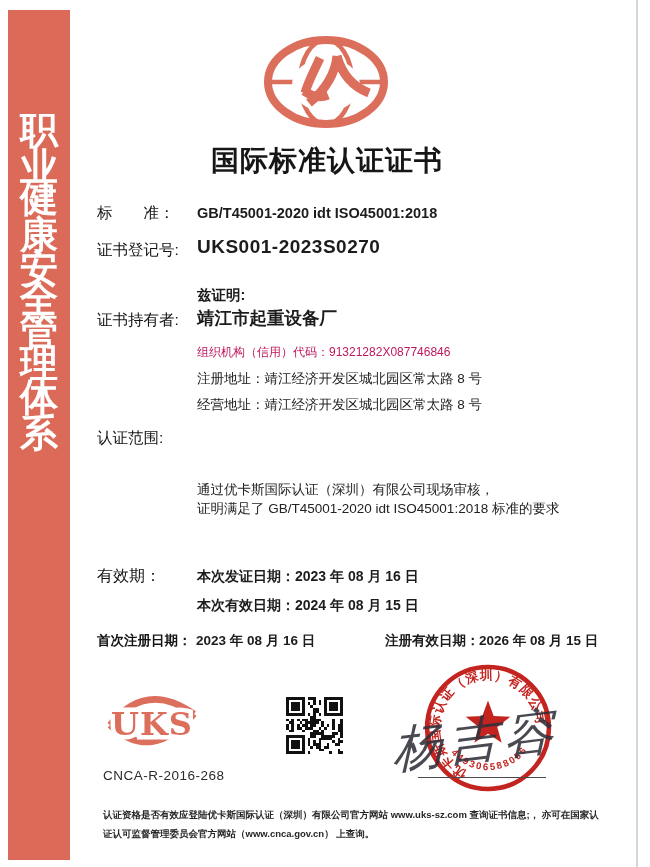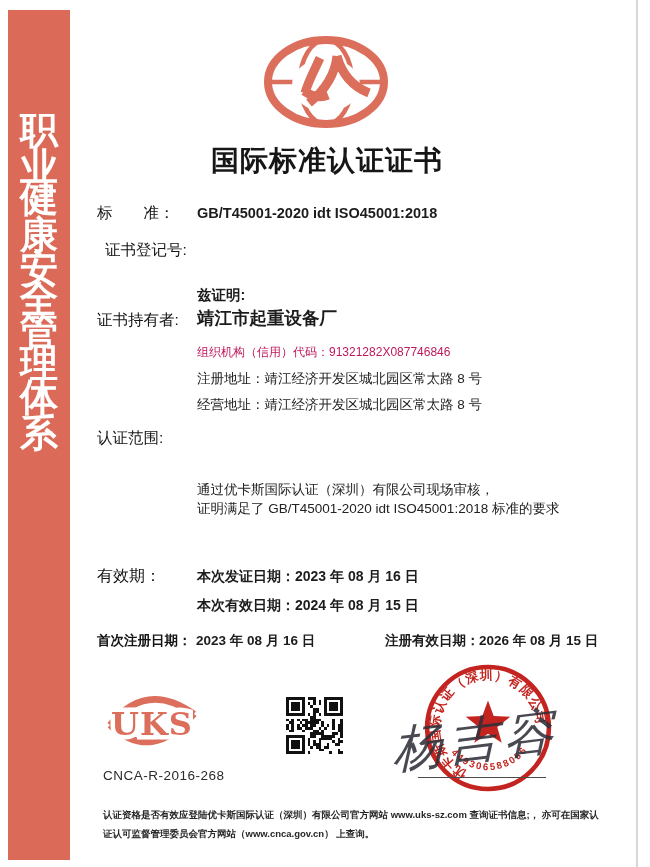--- a/index.html
+++ b/index.html
@@ -23,21 +23,21 @@
   .title{
     position:absolute;left:97px;top:142px;width:460px;text-align:center;
     font-size:28px;font-weight:bold;letter-spacing:1px;color:#161616;
   }
 
   
   .lbl{position:absolute;left:97px;font-weight:normal;font-size:15.5px;color:#141414;white-space:nowrap;}
   .val{position:absolute;left:197px;white-space:nowrap;}
   .v-std{top:205px;font-size:14.5px;font-weight:bold;}
   .l-std{top:203px;}
-  .l-certno{top:240px;margin-left:8px;}
+  .l-certno{top:240px;}
   .v-certno{top:236px;font-size:19px;font-weight:bold;letter-spacing:.5px;}
   .v-hereby{top:286px;font-size:14.5px;font-weight:bold;}
   .l-holder{top:310px;}
   .v-holder{top:306px;font-size:17.5px;font-weight:bold;}
   .v-org{top:344px;font-size:12px;font-weight:500;color:#be185d;}
   .v-addr1{top:370px;font-size:13.5px;font-weight:500;color:#222;}
   .v-addr2{top:396px;font-size:13.5px;font-weight:500;color:#222;}
   .l-scope{top:428px;}
   .v-scope{top:428px;width:452px;white-space:normal;font-size:13.5px;font-weight:500;line-height:20.5px;color:#222;}
   .v-audit1{top:481px;font-size:13.5px;font-weight:500;color:#222;}
@@ -89,20 +89,21 @@
       <path d="M75 22 C80 41 92 53 107 59" fill="none" stroke="#dc6e5c" stroke-width="9"></path>
     </svg>
   </div>
 
   <div class="title">国际标准认证证书</div>
 
   <div class="lbl l-std">标　　准：</div>
   <div class="val v-std">GB/T45001-2020 idt ISO45001:2018</div>
 
   <div class="lbl l-certno">证书登记号:</div>
+  <div class="val v-certno">UKS001-2023S0270</div>
 
   <div class="val v-hereby">兹证明:</div>
 
   <div class="lbl l-holder">证书持有者:</div>
   <div class="val v-holder">靖江市起重设备厂</div>
 
   <div class="val v-org">组织机构（信用）代码：91321282X087746846</div>
   <div class="val v-addr1">注册地址：靖江经济开发区城北园区常太路 8 号</div>
   <div class="val v-addr2">经营地址：靖江经济开发区城北园区常太路 8 号</div>
 

